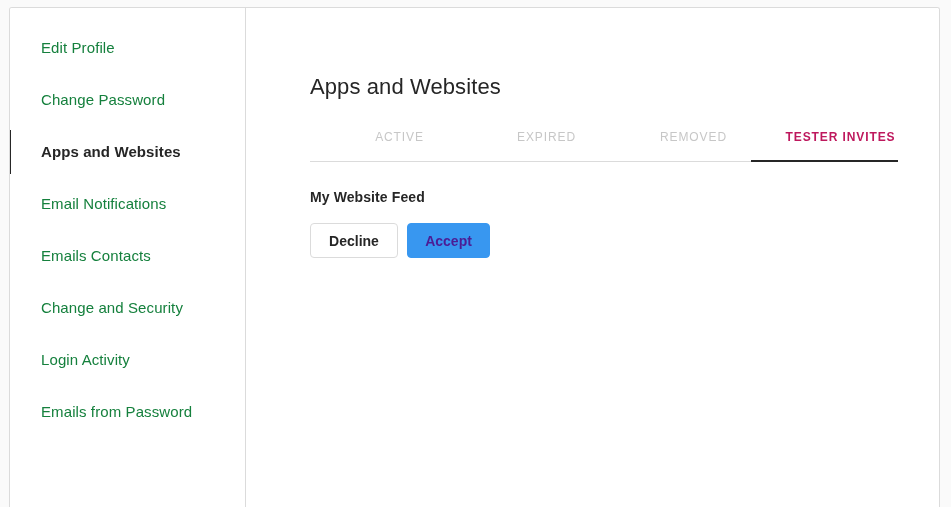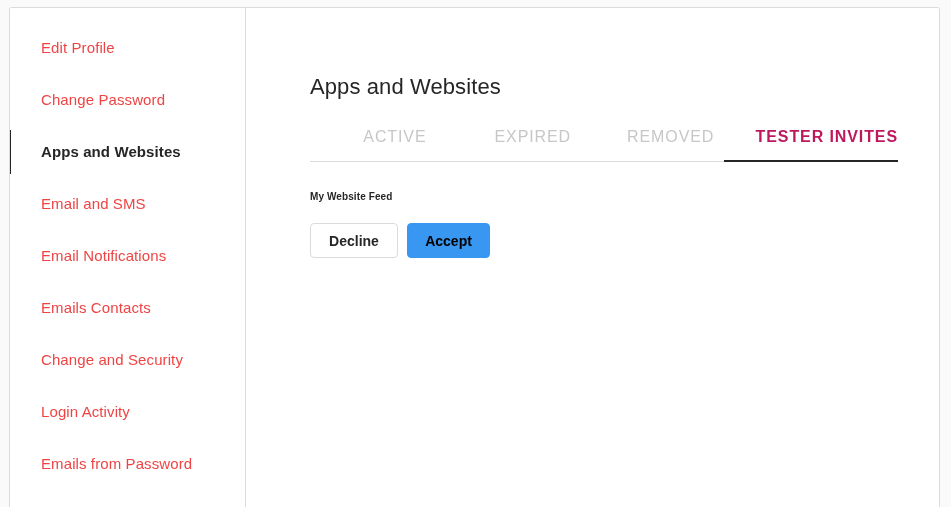--- a/index.html
+++ b/index.html
@@ -48,21 +48,21 @@
     display: flex;
     align-items: center;
     padding-left: 31px;     
     box-sizing: border-box;
     cursor: pointer;
     user-select: none;
   }
   .nav-label {
     font-size: 15px;
     line-height: 18px;
-    color: #ef4444;
+    color: #15803d;
     letter-spacing: 0.1px;
     white-space: nowrap;
   }
   .nav-item.active .nav-label {
     font-weight: bold;
     color: #262626;
   }
   .nav-item.active::before {
     content: "";
     position: absolute;
@@ -109,42 +109,42 @@
     align-items: flex-start;
     justify-content: center;
     box-sizing: border-box;
     padding-top: 1px;
     cursor: pointer;
     user-select: none;
     position: relative;
     margin-bottom: -1px;
   }
   .tab-label {
-    font-size: 16px;
+    font-size: 12px;
     line-height: 16px;
     letter-spacing: 0.9px;
     color: #c7c7c7;
     white-space: nowrap;
     text-transform: uppercase;
     margin-left: 32px;
   }
   .tab.active .tab-label {
     color: #be185d;
     font-weight: bold;
   }
   .tab.active {
     border-bottom: 2px solid #262626;
   }
 
   
   .invite-section {
     margin-top: 26px;
   }
   .invite-name {
-    font-size: 10px;
+    font-size: 14px;
     line-height: 18px;
     font-weight: bold;
     color: #262626;
     letter-spacing: 0.1px;
   }
   .invite-actions {
     margin-top: 17px;
     display: flex;
     align-items: flex-start;
     gap: 9px;
@@ -167,40 +167,37 @@
   .btn-secondary {
     min-width: 88px;
     background: #ffffff;
     border: 1px solid #dbdbdb;
     color: #262626;
   }
   .btn-primary {
     min-width: 83px;
     background: #3897f0;
     border: 1px solid #3897f0;
-    color: #000000;
+    color: #4c1d95;
   }
 </style>
 </head>
 <body>
 
 <div class="settings-card">
 
   <nav class="sidebar">
     <div class="nav-item">
       <span class="nav-label">Edit Profile</span>
     </div>
     <div class="nav-item">
       <span class="nav-label">Change Password</span>
     </div>
     <div class="nav-item active">
       <span class="nav-label">Apps and Websites</span>
-    </div>
-    <div class="nav-item">
-      <span class="nav-label">Email and SMS</span>
     </div>
     <div class="nav-item">
       <span class="nav-label">Email Notifications</span>
     </div>
     <div class="nav-item">
       <span class="nav-label">Emails Contacts</span>
     </div>
     <div class="nav-item">
       <span class="nav-label">Change and Security</span>
     </div>

